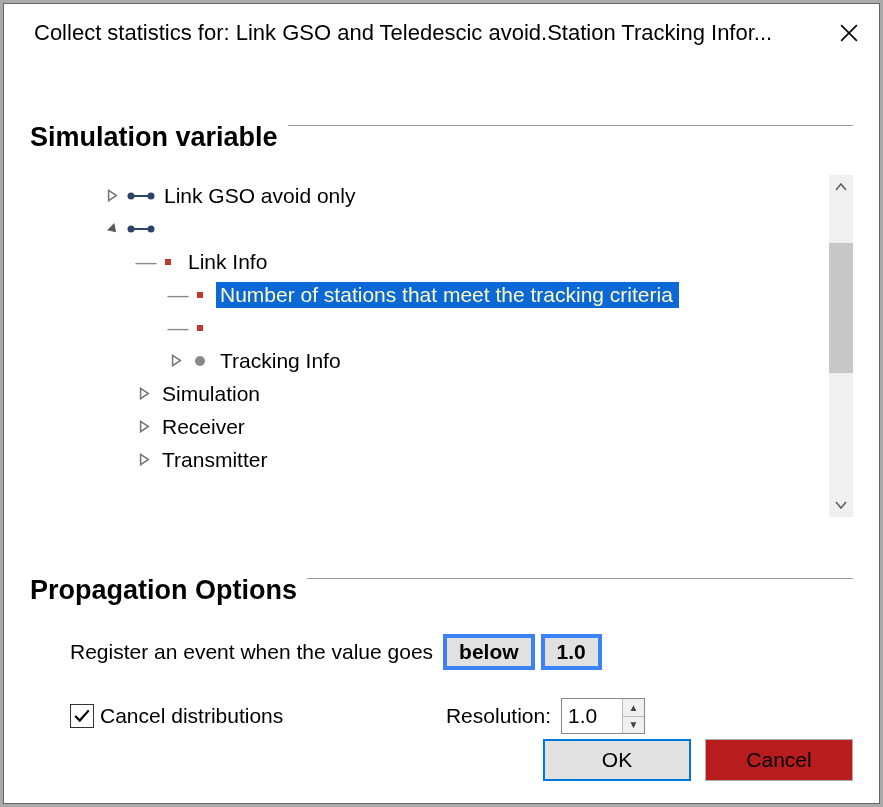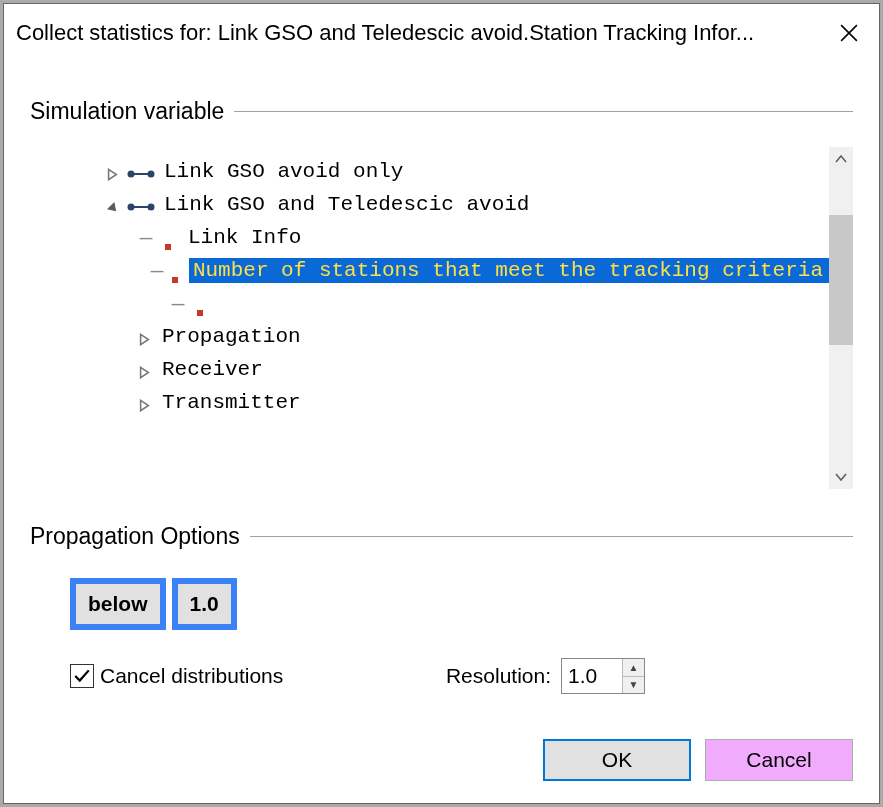--- a/index.html
+++ b/index.html
@@ -16,21 +16,21 @@
     position: absolute;
     left: 3px; top: 3px;
     width: 877px; height: 801px;
     background: #fff;
     border: 1px solid #666;
   }
   .titlebar {
     display: flex;
     align-items: center;
     height: 58px;
-    padding-left: 12px;
+    padding-left: 30px;
   }
   .titlebar-title {
     flex: 1;
     font-size: 22px;
     white-space: nowrap;
     overflow: hidden;
     text-overflow: ellipsis;
   }
   .titlebar-close {
     width: 60px; height: 58px;
@@ -40,24 +40,25 @@
   .titlebar-close svg { width: 18px; height: 18px; }
   .content {
     padding: 10px 26px 0 26px;
   }
   .group-header {
     display: flex; align-items: center;
     margin-top: 26px;
     margin-bottom: 8px;
   }
   .group-header-label {
-    font-weight: 400;
-    font-size: 23px;
+    font-weight: 700;
+    font-size: 27px;
     padding-right: 10px;
     white-space: nowrap;
+    margin-top: 24px;
   }
   .group-header-line {
     flex: 1;
     height: 1px;
     background: #a0a0a0;
   }
   .tree-wrap {
     position: relative;
     margin: 22px 0 0 40px;
     height: 342px;
@@ -88,23 +89,22 @@
   .scroll-arrow.down { bottom: 0; }
   .thumb {
     position: absolute;
     left: 0; width: 24px;
     top: 68px; height: 130px;
     background: #c8c8c8;
   }
   .row {
     height: 33px;
     display: flex;
-    align-items: flex-end;
+    align-items: center;
     white-space: nowrap;
-    font-family: Liberation Mono, monospace;
   }
   .ind { display:inline-block; width: 32px; }
   .expander {
     width: 20px; height: 20px;
     display: inline-flex; align-items: center; justify-content: center;
     margin-right: 4px;
     cursor: pointer;
   }
   .exp-open svg, .exp-closed svg { width: 13px; height: 13px; }
   .exp-open path { fill: #5a5a5a; }
@@ -128,33 +128,33 @@
     display: inline-block;
   }
   .tree-connector {
     width: 24px;
     display: inline-flex; align-items: center; justify-content: center;
     color: #888;
   }
   .node-label { padding: 1px 6px 1px 4px; }
   .node-label.selected {
     background: #0a69d6;
-    color: #fde047;
+    color: #fef9c3;
   }
   
   .opts-body { padding: 20px 8px 0 40px; }
   .opt-row {
     display: flex; align-items: center;
     margin-bottom: 28px;
   }
   .opt-label { margin-right: 10px; }
   .toggle-btn {
-    border: 6px solid #3b82f6;
+    border: 4px solid #3b82f6;
     background: #e1e1e1;
-    height: 52px;
+    height: 36px;
     padding: 0 12px;
     font-weight: 700;
     font-size: 21px;
     display: inline-flex; align-items: center;
     margin-right: 6px;
     cursor: pointer;
   }
   .checkbox {
     width: 24px; height: 24px;
     border: 1.5px solid #333;
@@ -190,21 +190,21 @@
   }
   .spin-btn + .spin-btn { border-top: 1px solid #bbb; }
   .footer {
     position: absolute;
     right: 26px; bottom: 22px;
     display: flex; gap: 14px;
   }
   .btn {
     height: 42px; width: 148px;
     border: 1px solid #adadad;
-    background: #f0abfc;
+    background: #b91c1c;
     font-size: 21px;
     display:flex; align-items:center; justify-content:center;
     cursor: pointer;
   }
   .btn.primary { border: 2px solid #0078d7; background: #e1e1e1; }
 </style>
 </head>
 <body>
 
 <div class="dialog">
@@ -251,21 +251,20 @@
                 <path d="M1 3 L9 3 L5 9 Z" transform="rotate(-45 5 5)"></path>
               </svg>
             </span>
           <span class="link-icon">
               <svg width="28" height="12">
                 <circle cx="4" cy="6" r="3.5" fill="#2b4468"></circle>
                 <circle cx="24" cy="6" r="3.5" fill="#2b4468"></circle>
                 <line x1="7" y1="6" x2="21" y2="6" stroke="#2b4468" stroke-width="2"></line>
               </svg>
             </span>
-          <span class="node-label">Link GSO and Teledescic avoid</span>
         </div>
 
         <div class="row">
           <span class="ind"></span>
             <span class="ind"></span>
           <span class="tree-connector">—</span>
           <span class="dot-icon">
               <span class="red-square"></span>
             </span>
           <span class="node-label">Link Info</span>
@@ -286,30 +285,44 @@
         <div class="row">
           <span class="ind"></span>
             <span class="ind"></span>
             <span class="ind"></span>
           <span class="tree-connector">—</span>
           <span class="dot-icon">
               <span class="red-square"></span>
             </span>
         </div>
 
-
-        <div class="row">
-          <span class="ind"></span>
-            <span class="ind"></span>
-          <span class="expander exp-closed">
-              <svg viewBox="0 0 10 10">
-                <path d="M2 1 L8 5 L2 9 Z"></path>
-              </svg>
-            </span>
-          <span class="node-label">Propagation</span>
+        <div class="row">
+          <span class="ind"></span>
+            <span class="ind"></span>
+            <span class="ind"></span>
+          <span class="expander exp-closed">
+              <svg viewBox="0 0 10 10">
+                <path d="M2 1 L8 5 L2 9 Z"></path>
+              </svg>
+            </span>
+          <span class="dot-icon">
+              <span class="gray-circle"></span>
+            </span>
+          <span class="node-label">Tracking Info</span>
+        </div>
+
+        <div class="row">
+          <span class="ind"></span>
+            <span class="ind"></span>
+          <span class="expander exp-closed">
+              <svg viewBox="0 0 10 10">
+                <path d="M2 1 L8 5 L2 9 Z"></path>
+              </svg>
+            </span>
+          <span class="node-label">Simulation</span>
         </div>
 
         <div class="row">
           <span class="ind"></span>
             <span class="ind"></span>
           <span class="expander exp-closed">
               <svg viewBox="0 0 10 10">
                 <path d="M2 1 L8 5 L2 9 Z"></path>
               </svg>
             </span>
@@ -343,20 +356,21 @@
       </div>
     </div>
 
     <div class="group-header" style="margin-top:34px">
       <div class="group-header-label">Propagation Options</div>
       <div class="group-header-line"></div>
     </div>
 
     <div class="opts-body">
       <div class="opt-row">
+        <span class="opt-label">Register an event when the value goes</span>
         <span class="toggle-btn">below</span>
         <span class="toggle-btn">1.0</span>
       </div>
       <div class="opt-row" style="margin-top:16px">
         <span class="checkbox">
           <svg viewBox="0 0 16 16">
               <path d="M2 8 L6 12 L14 3" fill="none" stroke="#000" stroke-width="2"></path>
             </svg>
         </span>
         <span class="opt-label">Cancel distributions</span>

